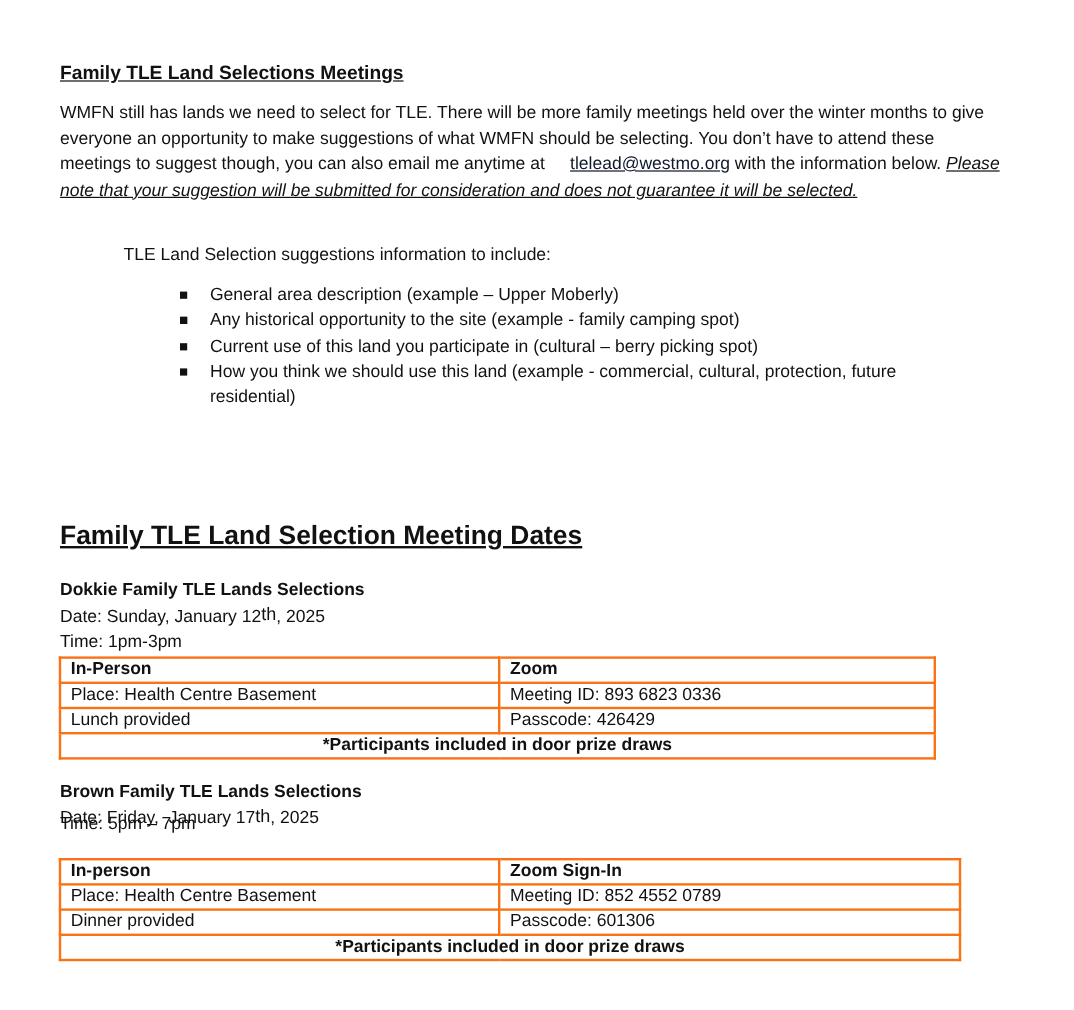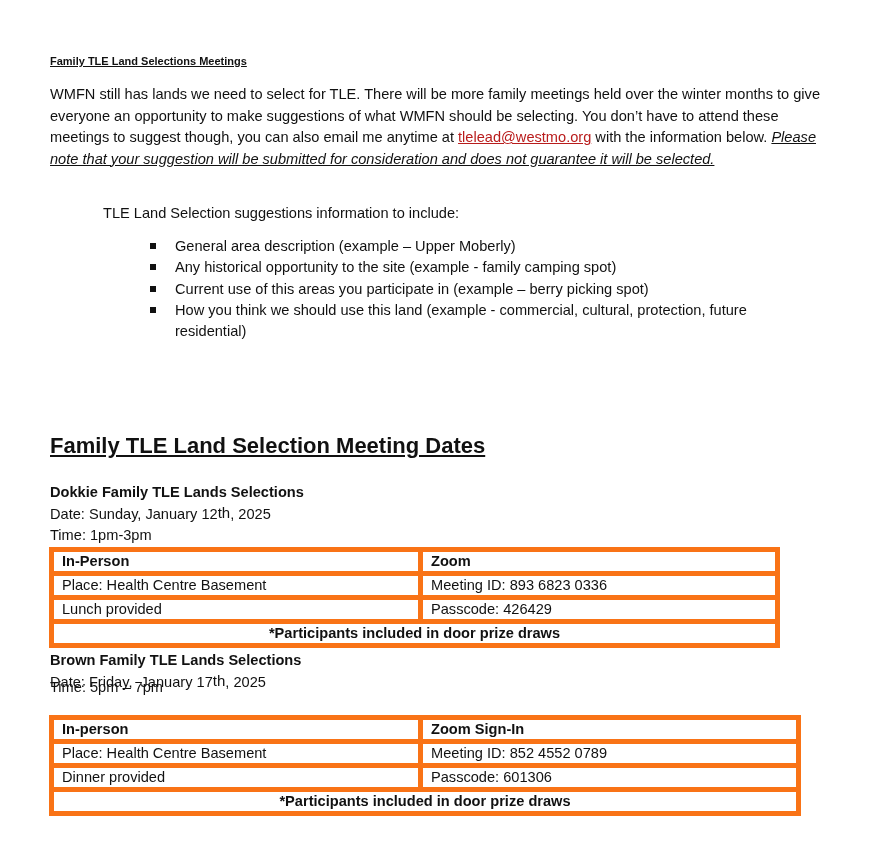--- a/index.html
+++ b/index.html
@@ -3,55 +3,55 @@
   <meta charset="utf-8">
   <style>
     html, body { margin: 0; padding: 0; background: #ffffff; }
     body {
       width: 895px; height: 842px; position: relative; overflow: hidden;
       font-family: "Liberation Sans", "DejaVu Sans", sans-serif;
       color: #111111;
       font-size: 14.6px;
     }
     .line { position: absolute; left: 50px; white-space: nowrap; line-height: 21px; }
-    .title1 { font-weight: bold; text-decoration: underline; font-size: 11px; }
+    .title1 { font-weight: bold; text-decoration: underline; font-size: 16px; }
     .para { position: absolute; left: 50px; top: 84px; width: 790px; line-height: 21.5px; }
-    .para a { color: #b91c1c; text-decoration: underline; }
+    .para a { color: #0f172a; text-decoration: underline; margin-left: 17px; }
     .para .note { font-style: italic; text-decoration: underline; }
     .intro { position: absolute; left: 103px; top: 203px; white-space: nowrap; line-height: 21px; }
     ul.bullets { position: absolute; left: 148px; top: 236px; margin: 0; padding: 0; list-style: none; width: 660px; }
     ul.bullets li { position: relative; padding-left: 27px; line-height: 21.3px; }
     ul.bullets li .bullet { position: absolute; left: 2px; top: 7px; width: 6px; height: 6px; background: #111; }
     .title2 { font-size: 22px; font-weight: bold; text-decoration: underline; text-align: center; }
     .bold { font-weight: bold; }
     table.mt {
       position: absolute; left: 49px; border-collapse: collapse;
       font-size: 14.6px;
     }
-    table.mt td { border: 5px solid #f97316; padding: 0 8px; height: 19px; line-height: 19px; white-space: nowrap; }
+    table.mt td { border: 2px solid #f97316; padding: 0 8px; height: 19px; line-height: 19px; white-space: nowrap; }
     table.mt td.hd { font-weight: bold; }
     table.mt td.foot { text-align: center; font-weight: bold; }
     sup { font-size: 15px; vertical-align: top; position: relative; top: -2px; }
   </style>
 </head>
 <body>
 
 <div>
 
   <div class="line title1" style="top:51px;">Family TLE Land Selections Meetings</div>
 
   <div class="para"><span>WMFN still has lands we need to select for TLE. There will be more family meetings held over the winter months to give everyone an opportunity to make suggestions of what WMFN should be selecting. You don’t have to attend these meetings to suggest though, you can also email me anytime at </span><a href="#">tlelead@westmo.org</a><span> with the information below. </span><span class="note">Please note that your suggestion will be submitted for consideration and does not guarantee it will be selected.</span></div>
 
   <div class="intro">TLE Land Selection suggestions information to include:</div>
 
   <ul class="bullets">
     <li><span class="bullet"></span><span>General area description (example – Upper Moberly)</span></li>
     <li><span class="bullet"></span></li>
     <li><span class="bullet"></span><span>Any historical opportunity to the site (example - family camping spot)</span></li>
-    <li><span class="bullet"></span><span>Current use of this areas you participate in (example – berry picking spot)</span></li>
+    <li><span class="bullet"></span><span>Current use of this land you participate in (cultural – berry picking spot)</span></li>
     <li><span class="bullet"></span><span>How you think we should use this land (example - commercial, cultural, protection, future residential)</span></li>
   </ul>
 
   <div class="line title2" style="top:432px; line-height:28px;">Family TLE Land Selection Meeting Dates</div>
 
   <div class="line bold" style="top:482px;">Dokkie Family TLE Lands Selections</div>
   <div class="line" style="top:504px;"><span>Date: Sunday, January 12</span><sup>th</sup><span>, 2025</span></div>
   <div class="line" style="top:525px;">Time: 1pm-3pm</div>
 
   <table class="mt" style="top:547px; width:731px;">

